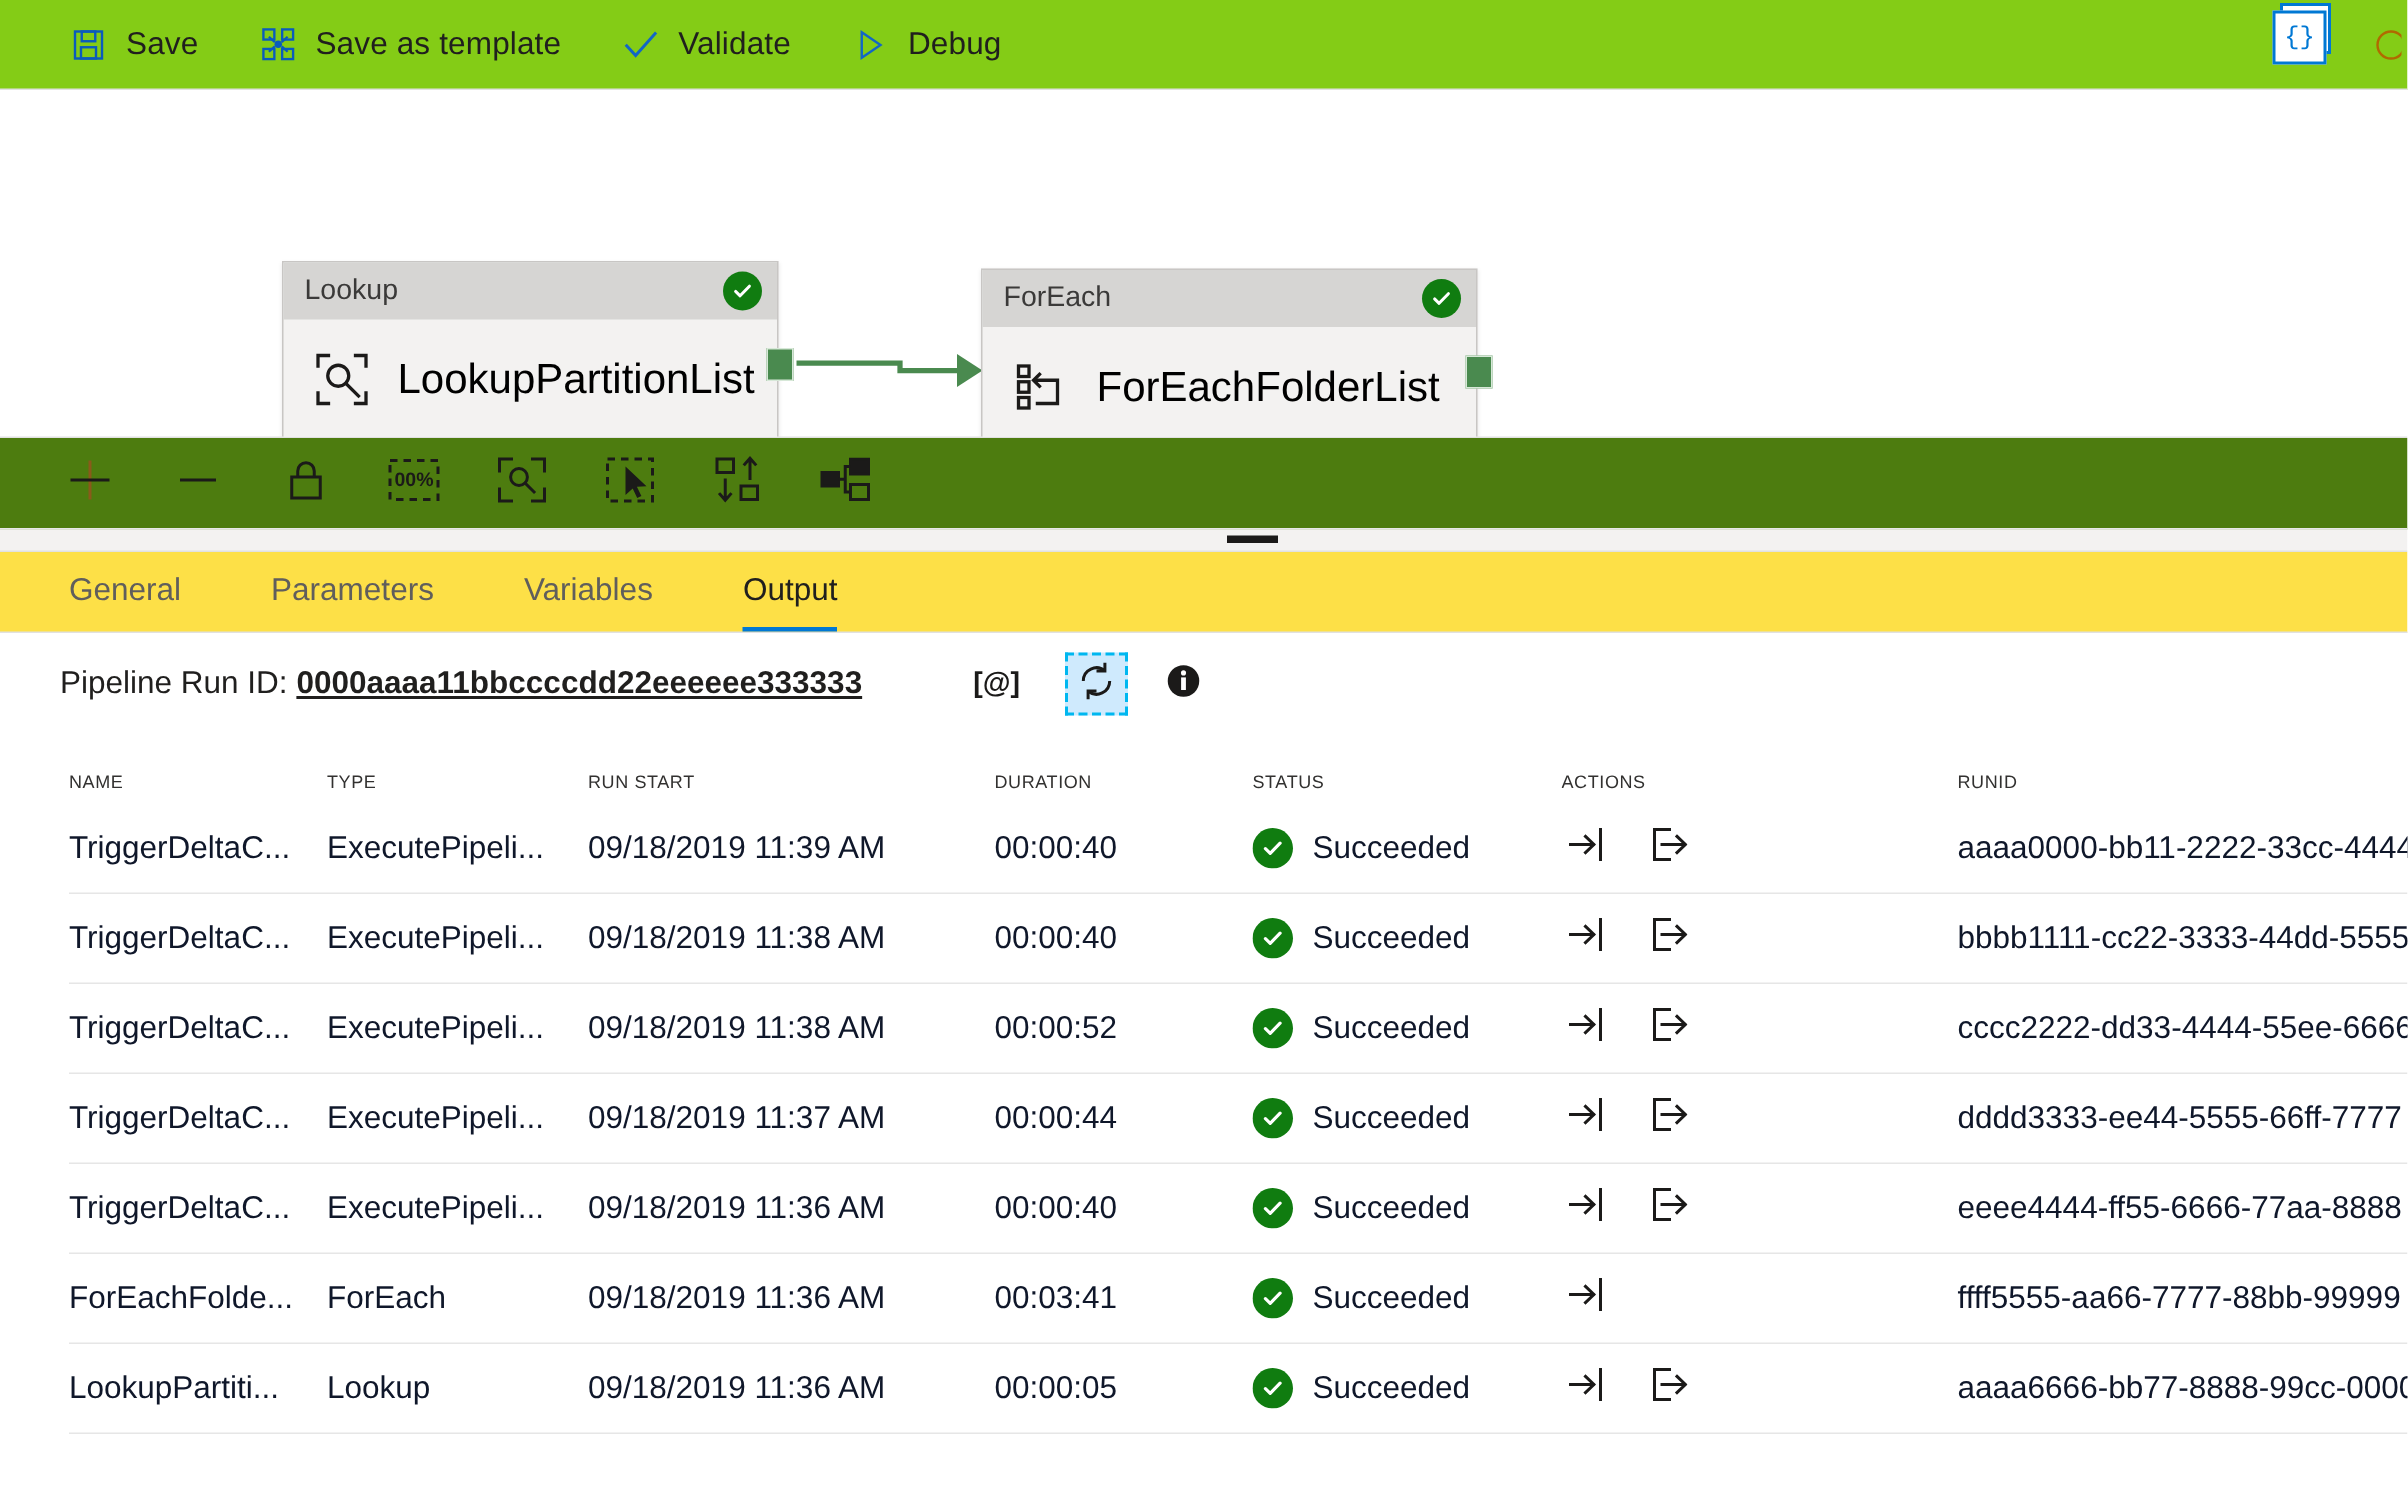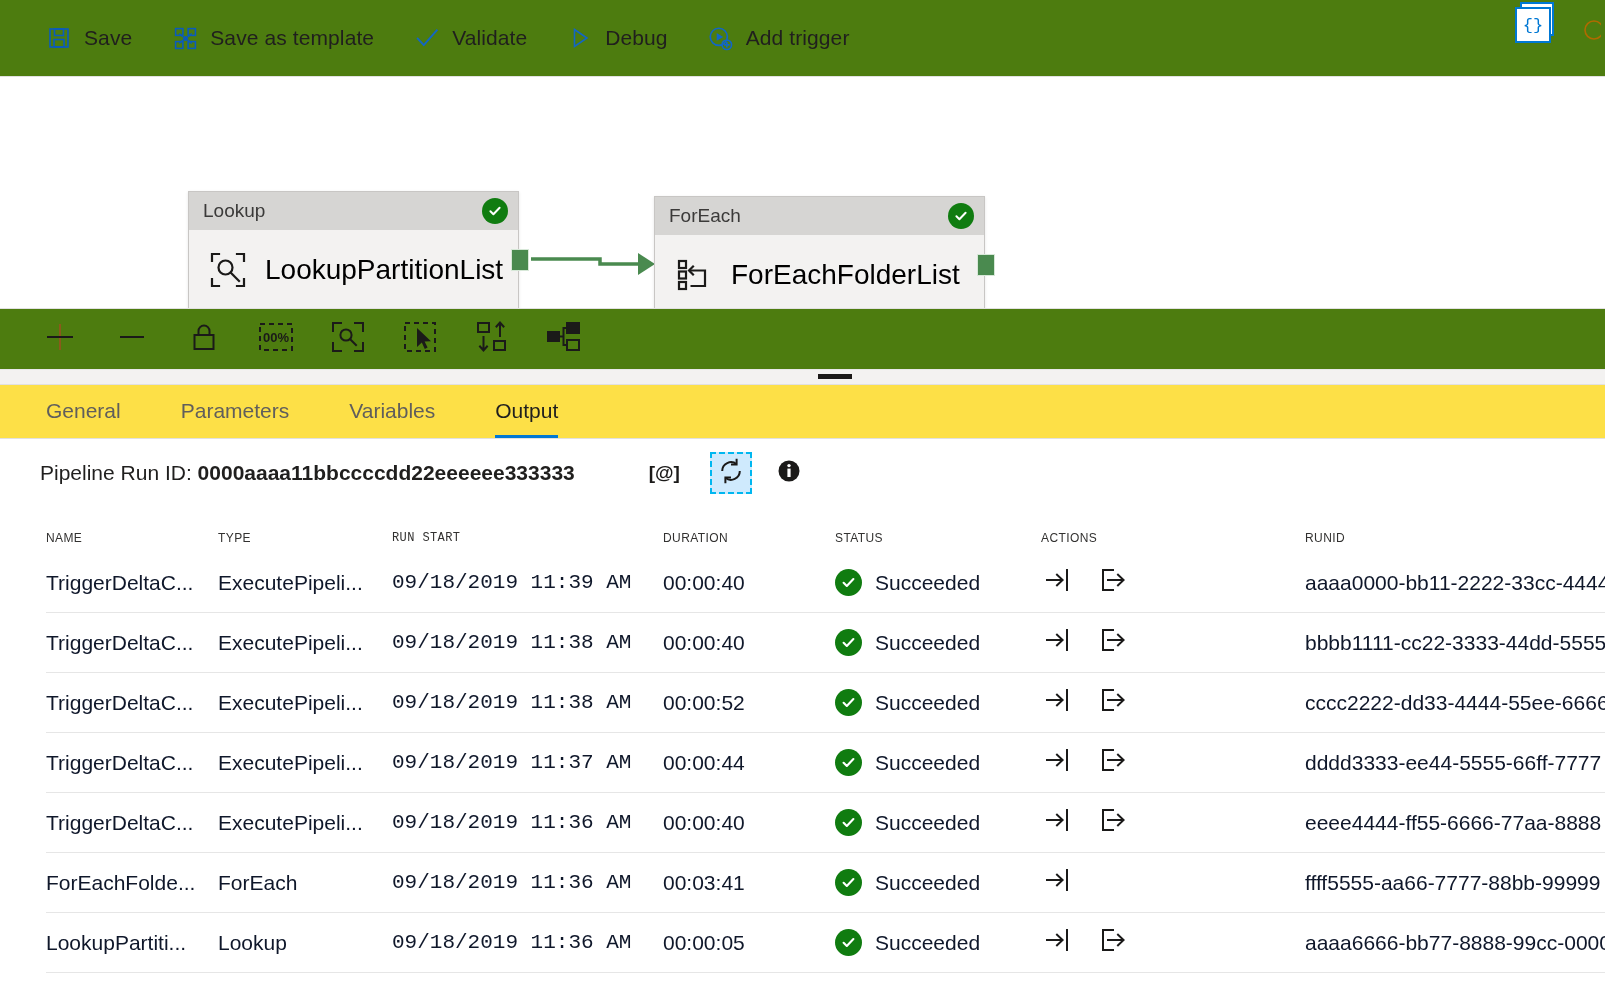--- a/index.html
+++ b/index.html
@@ -12,27 +12,27 @@
     background: #ffffff;
     font-family: "Liberation Sans", sans-serif;
     color: #201f1e;
     overflow: hidden;
     -webkit-font-smoothing: antialiased;
   }
 
   
   .toolbar {
     position: relative;
-    height: 77px;
+    height: 60px;
     box-sizing: border-box;
     border-bottom: 1px solid #e1e1e1;
     display: flex;
     align-items: center;
     padding-left: 44px;
-    background: #4d7c0f;
+    background: #84cc16;
   }
   .tb-item {
     display: flex;
     align-items: center;
     height: 46px;
     margin-right: 38px;
     cursor: pointer;
     white-space: nowrap;
   }
   .tb-ico {
@@ -237,20 +237,21 @@
     padding-left: 40px;
     background: #fff;
   }
   .runid-text {
     font-size: 21px;
     color: #201f1e;
     white-space: nowrap;
   }
   .runid-text b {
     font-weight: bold;
+    text-decoration: underline;
   }
   .runid-actions {
     display: flex;
     align-items: center;
     margin-left: 74px;
   }
   .at-btn {
     font-size: 19px;
     color: #1b1a19;
     font-weight: 600;
@@ -306,21 +307,21 @@
   .cell {
     font-size: 21px;
     color: #0f172a;
     overflow: hidden;
     white-space: nowrap;
     box-sizing: border-box;
     flex: none;
   }
   .c-name     { width: 172px; }
   .c-type     { width: 174px; }
-  .c-start    { width: 271px; font-family: Liberation Mono, monospace; }
+  .c-start    { width: 271px; }
   .c-duration { width: 172px; }
   .c-status   { width: 206px; display: flex; align-items: center; }
   .c-actions  { width: 222px; display: flex; align-items: center; }
   .c-runid    { width: 420px; padding-left: 42px; }
   .status-ico {
     width: 27px;
     height: 27px;
     border-radius: 50%;
     background: #107c10;
     display: flex;
@@ -381,31 +382,20 @@
 
   <div class="tb-item">
     <span class="tb-ico">
       <svg width="24" height="24" viewBox="0 0 24 24" fill="none" stroke="#1266c6" stroke-width="1.6" stroke-linejoin="miter">
         <path d="M6.5 3.5 L19 12 L6.5 20.5 Z"></path>
       </svg>
     </span>
     <span class="tb-label">Debug</span>
   </div>
 
-  <div class="tb-item">
-    <span class="tb-ico">
-      <svg width="27" height="27" viewBox="0 0 24 24" fill="none" stroke="#1266c6" stroke-width="1.5">
-        <circle cx="10.5" cy="10.5" r="7.6"></circle>
-        <path d="M8.6 7.2 L14.4 10.6 L8.6 14 Z" fill="#1266c6" stroke="none"></path>
-        <circle cx="17.6" cy="17.6" r="4.2"></circle>
-        <path d="M17.6 15.2 v4.8 M15.2 17.6 h4.8"></path>
-      </svg>
-    </span>
-    <span class="tb-label">Add trigger</span>
-  </div>
 
   <div class="tb-right">
     <div class="code-btn" style="border:none;width:46px;height:46px;position:relative;">
       <span class="code-btn-shadow"></span>
       <span class="code-btn-front">{}</span>
     </div>
     <div class="edge-partial">
       <svg width="32" height="30" viewBox="0 0 32 30" fill="none" stroke="#b06a00" stroke-width="1.6">
         <circle cx="15" cy="15" r="9"></circle>
       </svg>

